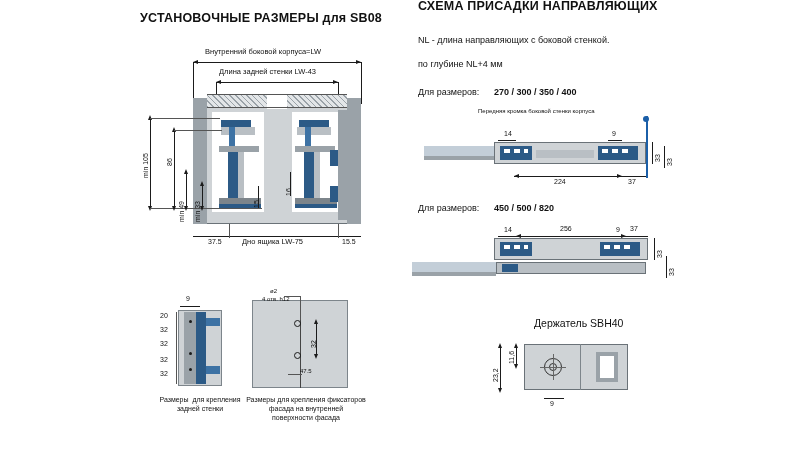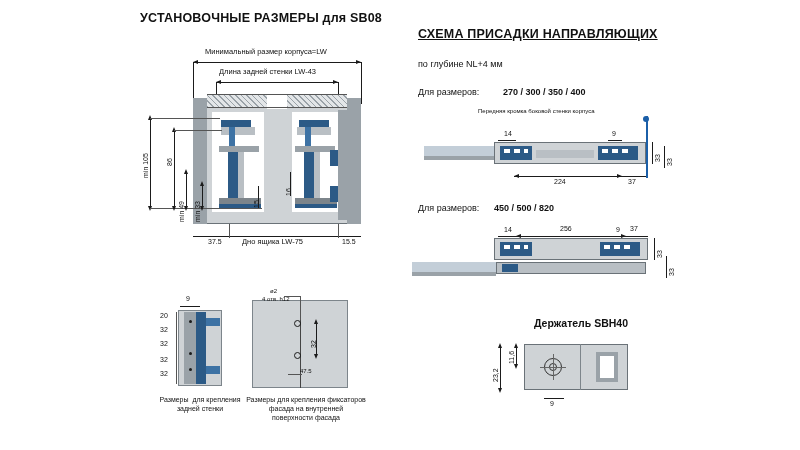--- a/index.html
+++ b/index.html
@@ -11,21 +11,21 @@
     color:#111;
     position:relative;
     overflow:hidden;
   }
   .root { position:relative; width:800px; height:450px; }
 
   .t { position:absolute; white-space:pre; line-height:1.1; }
   .title { font-weight:bold; font-size:12.5px; letter-spacing:0.2px;text-align:right; }
   .sub { font-size:9px; }
   .lbl { font-size:7.5px; }
-  .lbl-b { font-size:8px; font-weight:bold; }
+  .lbl-b { font-size:8px; font-weight:normal; }
   .dim { font-size:7px; }
   .tiny { font-size:6px; }
   .cap { font-size:7px; text-align:center; line-height:1.25; }
   .vert { transform-origin:0 0; }
 
   
   .ln { position:absolute; background:#1b1b1b; }
   .hl { height:1px; }
   .vl { width:1px; }
   .box { position:absolute; border:1px solid #1b1b1b; }
@@ -49,21 +49,21 @@
   .circ { position:absolute; border:1px solid #1b1b1b; border-radius:50%; }
   .dot { position:absolute; background:#1b1b1b; border-radius:50%; }
 </style>
 </head>
 <body>
 
 <div class="root">
 
   <div class="t title" style="left:140px; top:12px;">УСТАНОВОЧНЫЕ РАЗМЕРЫ для SB08</div>
 
-  <div class="t lbl" style="left:205px; top:48px;">Минимальный размер корпуса=LW</div>
+  <div class="t lbl" style="left:205px; top:48px;">Внутренний боковой корпуса=LW</div>
   <div class="ln hl" style="left:193px; top:62px; width:168px;"></div>
   <div class="arrow-l" style="left:193px; top:59.5px;"></div>
   <div class="arrow-r" style="left:356px; top:59.5px;"></div>
   <div class="ln vl" style="left:193px; top:62px; height:42px;"></div>
   <div class="ln vl" style="left:361px; top:62px; height:42px;"></div>
 
   <div class="t lbl" style="left:219px; top:68px;">Длина задней стенки LW-43</div>
   <div class="ln hl" style="left:216px; top:82px; width:122px;"></div>
   <div class="arrow-l" style="left:216px; top:79.5px;"></div>
   <div class="arrow-r" style="left:333px; top:79.5px;"></div>
@@ -177,26 +177,27 @@
   <div class="ln vl" style="left:316px; top:322px; height:34px;"></div>
   <div class="arrow-u" style="left:313.5px; top:319px;"></div>
   <div class="arrow-d" style="left:313.5px; top:354px;"></div>
   <div class="t tiny" style="left:300px; top:368px;">47.5</div>
   <div class="ln hl" style="left:288px; top:374px; width:14px; background:#555;"></div>
 
   <div class="t cap" style="left:242px; top:396px; width:128px;">Размеры для крепления фиксаторов
 фасада на внутренней
 поверхности фасада</div>
 
-  <div class="t title" style="left:418px; top:28px;text-decoration:underline;">СХЕМА ПРИСАДКИ НАПРАВЛЯЮЩИХ</div>
-
+  <div class="t title" style="left:418px; top:0;">СХЕМА ПРИСАДКИ НАПРАВЛЯЮЩИХ</div>
+
+  <div class="t sub" style="left:418px; top:36px;">NL - длина направляющих с боковой стенкой.</div>
   <div class="t sub" style="left:418px; top:60px;">по глубине NL+4 мм</div>
 
   <div class="t sub" style="left:418px; top:88px;">Для размеров: </div>
-  <div class="t sub" style="left:494px; top:88px; font-weight:bold;margin-left:9px;">270 / 300 / 350 / 400</div>
+  <div class="t sub" style="left:494px; top:88px; font-weight:bold;">270 / 300 / 350 / 400</div>
 
   <div class="t tiny" style="left:478px; top:108px;">Передняя кромка боковой стенки корпуса</div>
   <div class="ln vl" style="left:646px; top:116px; height:62px; background:#1b5fa8; width:2px;"></div>
   <div class="dot" style="left:643px; top:116px; width:6px; height:6px; background:#1b5fa8;"></div>
 
   <div class="t dim" style="left:504px; top:130px;">14</div>
   <div class="t dim" style="left:612px; top:130px;">9</div>
   <div class="ln hl" style="left:498px; top:140px; width:18px;"></div>
   <div class="ln hl" style="left:608px; top:140px; width:14px;"></div>
 

